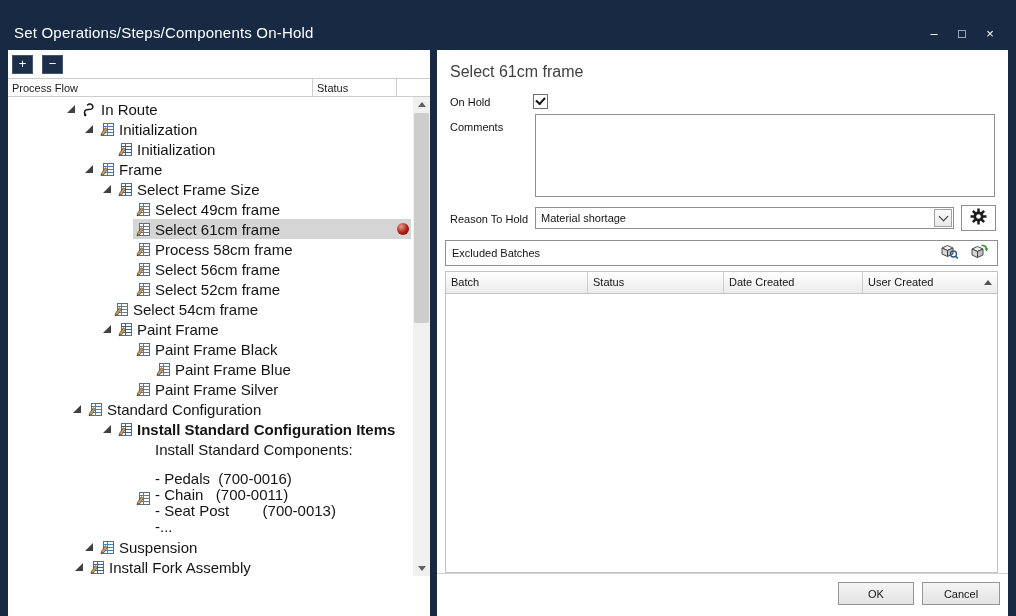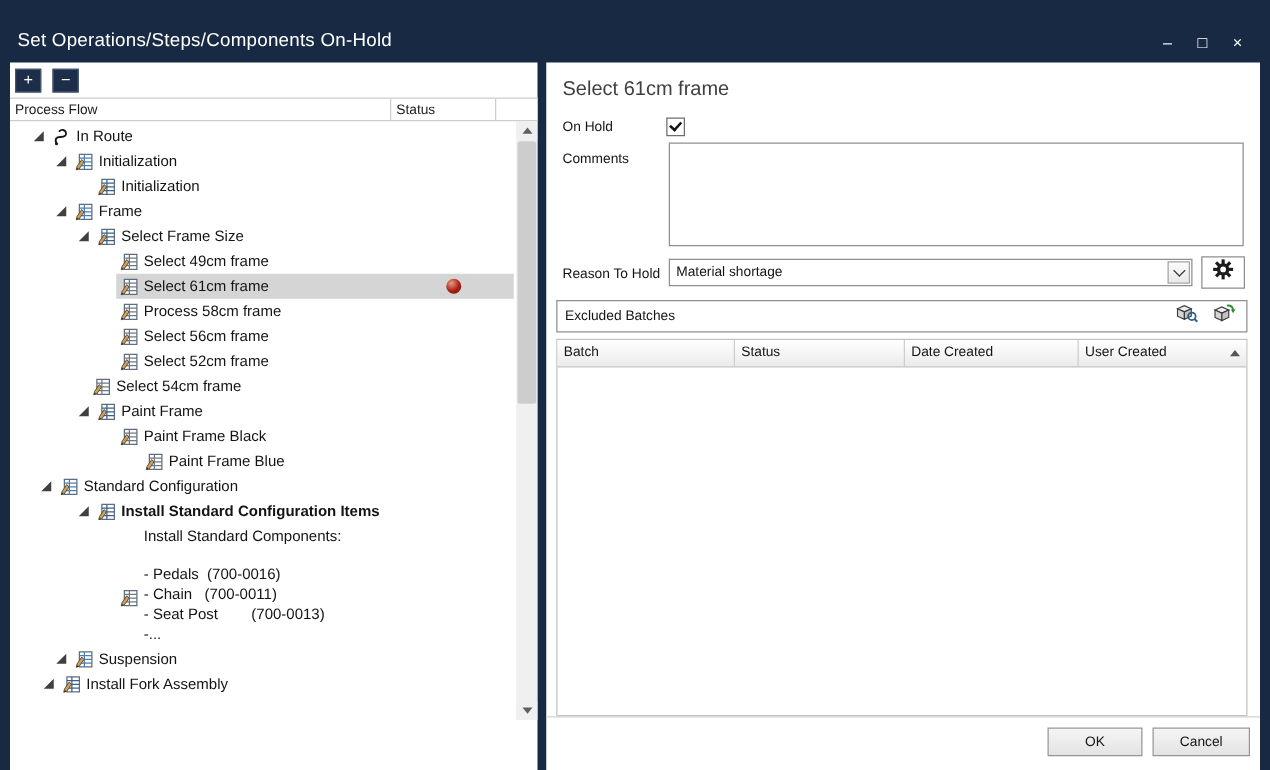--- a/index.html
+++ b/index.html
@@ -15,21 +15,21 @@
   
   .left-panel{position:absolute;left:8px;top:50px;width:422px;bottom:0;background:#fff;}
   .tree-toolbar{height:28px;display:flex;align-items:center;gap:9px;padding-left:4px;}
   .tool-btn{width:19px;height:17px;background:#1c2e49;border:1px solid #43566f;color:#fff;font-size:13px;line-height:15px;text-align:center;cursor:default;}
   .tree-header{height:19px;display:flex;border-top:1px solid #cdcdcd;border-bottom:1px solid #cdcdcd;font-size:11px;color:#1a1a1a;background:#fff;box-sizing:border-box;}
   .th{padding:3px 0 0 4px;box-sizing:border-box;}
   .th-process{width:305px;border-right:1px solid #cdcdcd;}
   .th-status{width:84px;border-right:1px solid #cdcdcd;}
   .tree-viewport{position:absolute;top:47px;left:0;right:0;height:479px;overflow:hidden;}
   .tree-rows{margin-right:17px;padding-top:2px;}
-  .tree-row{position:relative;display:flex;align-items:center;height:20px;font-size:12px;color:#141414;}
+  .tree-row{position:relative;display:flex;align-items:center;height:20px;font-size:15px;color:#141414;margin-left:40px;}
   .tree-row.multiline{height:auto;padding-top:12px;padding-bottom:2px;}
   .expander{width:17px;height:20px;flex:none;display:flex;align-items:center;justify-content:center;}
   .expander-tri{width:0;height:0;border-bottom:8px solid #404040;border-left:8px solid transparent;}
   .row-inner{display:flex;align-items:center;gap:4px;height:100%;padding:0 3px;}
   .tree-row.selected .row-inner{flex:1;margin-right:2px;background:#d5d5d5;}
   .tree-icon{width:15px;height:15px;flex:none;}
   .tree-row.multiline .tree-icon{margin-top:-10px;}
   .tree-label{white-space:pre;}
   .tree-label div{line-height:16px;}
   .status-dot{position:absolute;left:349px;top:4px;width:12px;height:12px;border-radius:50%;
@@ -311,20 +311,35 @@
               <span class="tree-icon"><svg width="15" height="15" viewBox="0 0 15 15">
                   <rect x="3.5" y="1.5" width="10" height="12" fill="#fff" stroke="#5d6d7e"></rect>
                   <line x1="3.5" y1="4.5" x2="13.5" y2="4.5" stroke="#6a7a8a"></line>
                   <line x1="3.5" y1="7.5" x2="13.5" y2="7.5" stroke="#6a7a8a"></line>
                   <line x1="3.5" y1="10.5" x2="13.5" y2="10.5" stroke="#6a7a8a"></line>
                   <line x1="7.5" y1="1.5" x2="7.5" y2="13.5" stroke="#6a7a8a"></line>
                   <polygon points="5.4,5.6 7.2,7.6 3.4,13 1,13.8 1.6,11.2" fill="#c9a05e" stroke="#55402b" stroke-width="0.7"></polygon>
                   <polygon points="2,12 1,13.8 2.9,13.3" fill="#2b2b2b"></polygon>
                 </svg></span>
               <span class="tree-label">Paint Frame Blue</span>
+            </span>
+          </div>
+          <div class="tree-row" style="padding-left: 68px;">
+            <span class="expander"></span>
+            <span class="row-inner">
+              <span class="tree-icon"><svg width="15" height="15" viewBox="0 0 15 15">
+                  <rect x="3.5" y="1.5" width="10" height="12" fill="#fff" stroke="#5d6d7e"></rect>
+                  <line x1="3.5" y1="4.5" x2="13.5" y2="4.5" stroke="#6a7a8a"></line>
+                  <line x1="3.5" y1="7.5" x2="13.5" y2="7.5" stroke="#6a7a8a"></line>
+                  <line x1="3.5" y1="10.5" x2="13.5" y2="10.5" stroke="#6a7a8a"></line>
+                  <line x1="7.5" y1="1.5" x2="7.5" y2="13.5" stroke="#6a7a8a"></line>
+                  <polygon points="5.4,5.6 7.2,7.6 3.4,13 1,13.8 1.6,11.2" fill="#c9a05e" stroke="#55402b" stroke-width="0.7"></polygon>
+                  <polygon points="2,12 1,13.8 2.9,13.3" fill="#2b2b2b"></polygon>
+                </svg></span>
+              <span class="tree-label">Paint Frame Silver</span>
             </span>
           </div>
           <div class="tree-row" style="padding-left: 20px;">
             <span class="expander">
               <span class="expander-tri"></span>
             </span>
             <span class="row-inner">
               <span class="tree-icon"><svg width="15" height="15" viewBox="0 0 15 15">
                   <rect x="3.5" y="1.5" width="10" height="12" fill="#fff" stroke="#5d6d7e"></rect>
                   <line x1="3.5" y1="4.5" x2="13.5" y2="4.5" stroke="#4a7fb5"></line>

